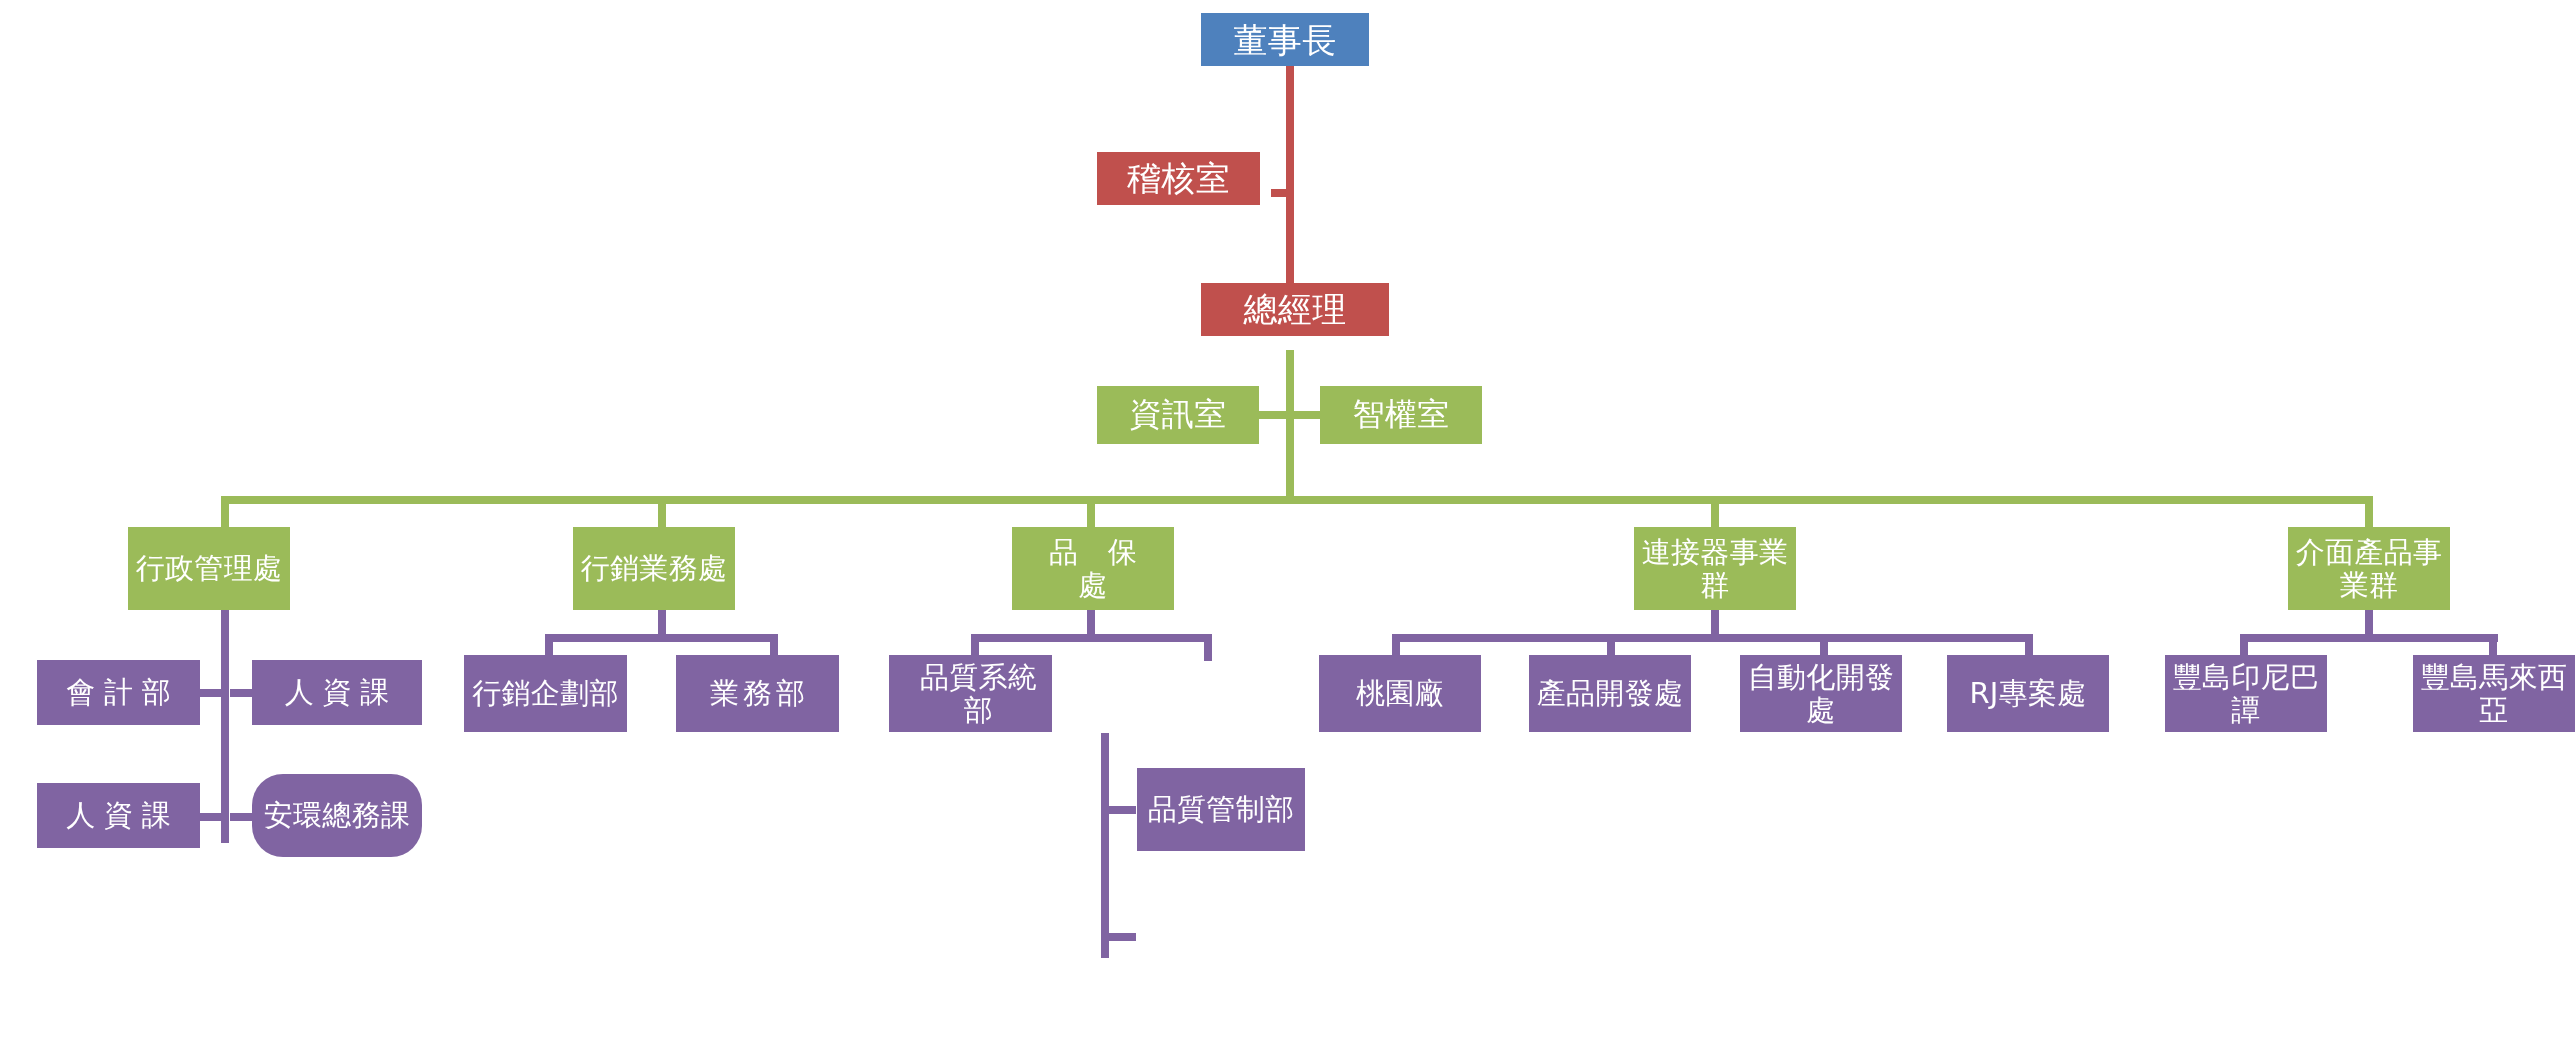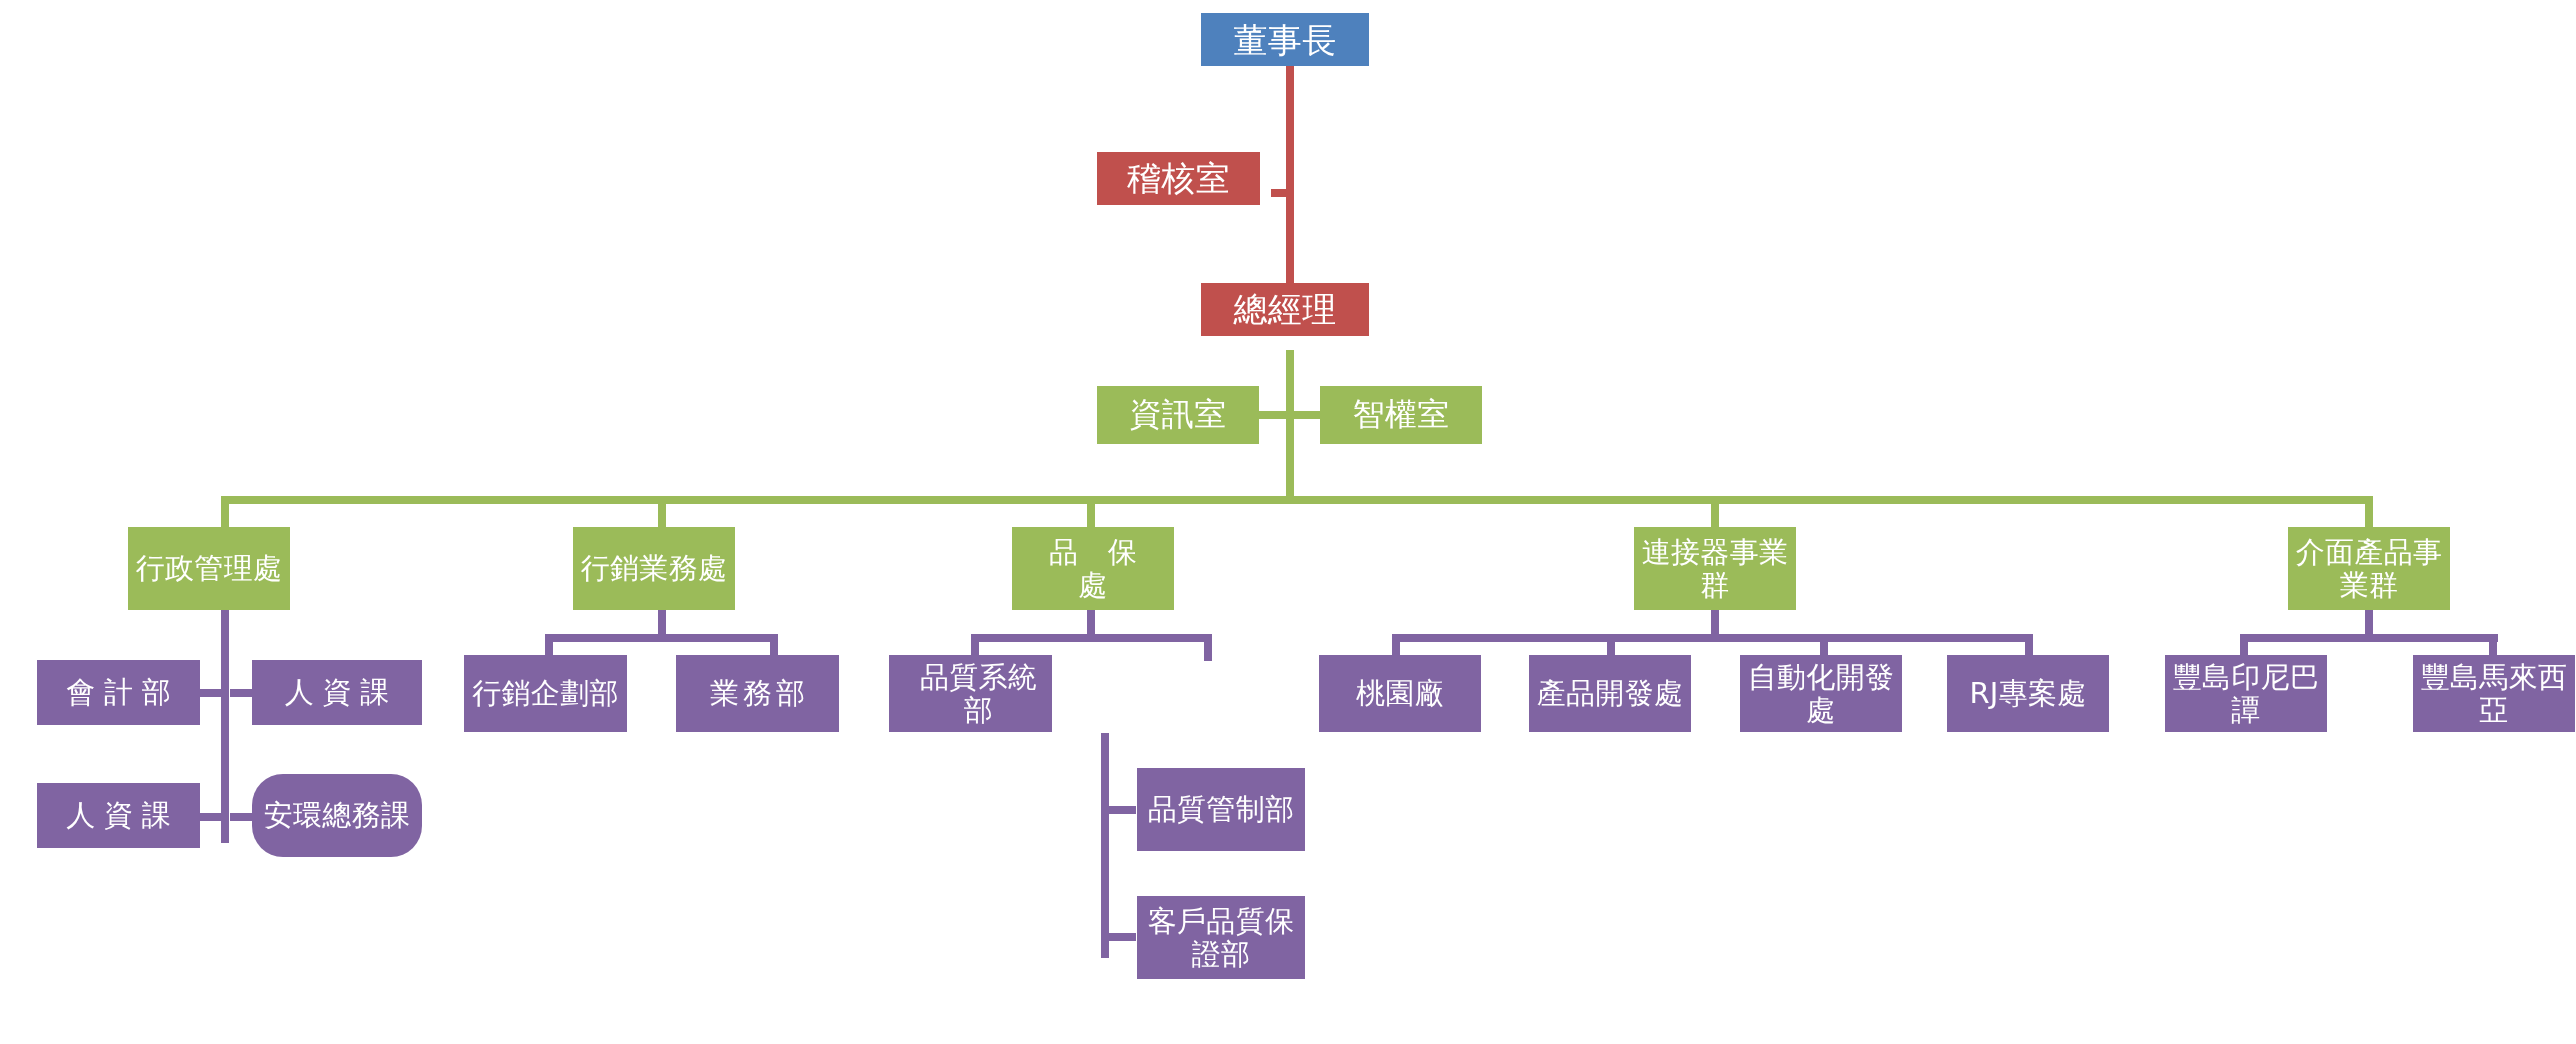--- a/index.html
+++ b/index.html
@@ -100,21 +100,21 @@
   <div class="ln purple" style="left:2489px;top:634px;width:8.3px;height:27px;"></div>
 
   <div class="node n-blue t-xl" style="left:1201px;top:13.3px;width:168px;height:53px;">
     <span class="lbl">董事長</span>
   </div>
 
   <div class="node n-red t-xl" style="left:1097px;top:152px;width:163px;height:53px;">
     <span class="lbl">稽核室</span>
   </div>
 
-  <div class="node n-red t-xl" style="left:1201px;top:283px;width:168px;height:53px;">
+  <div class="node n-red t-xl" style="left:1201px;top:283px;width:188px;height:53px;">
     <span class="lbl">總經理</span>
   </div>
 
   <div class="node n-green t-lg" style="left:1097px;top:386px;width:162px;height:58px;text-align:center;">
     <span class="lbl">資訊室</span>
   </div>
 
   <div class="node n-green t-lg" style="left:1320px;top:386px;width:162px;height:58px;">
     <span class="lbl">智權室</span>
   </div>
@@ -168,23 +168,20 @@
 
   <div class="node n-purple t-md" style="left:889px;top:655px;width:163px;height:77px;padding-left:16px;">
     <span class="lbl">品質系統部</span>
   </div>
 
 
   <div class="node n-purple t-md" style="left:1137px;top:768px;width:168px;height:83px;">
     <span class="lbl">品質管制部</span>
   </div>
 
-  <div class="node n-purple t-md" style="left:1137px;top:896px;width:168px;height:83px;">
-    <span class="lbl">客戶品質保證部</span>
-  </div>
 
   <div class="node n-purple t-md" style="left:1319px;top:655px;width:162px;height:77px;">
     <span class="lbl">桃園廠</span>
   </div>
 
   <div class="node n-purple t-md" style="left:1529px;top:655px;width:162px;height:77px;">
     <span class="lbl">產品開發處</span>
   </div>
 
   <div class="node n-purple t-md" style="left:1740px;top:655px;width:162px;height:77px;">

